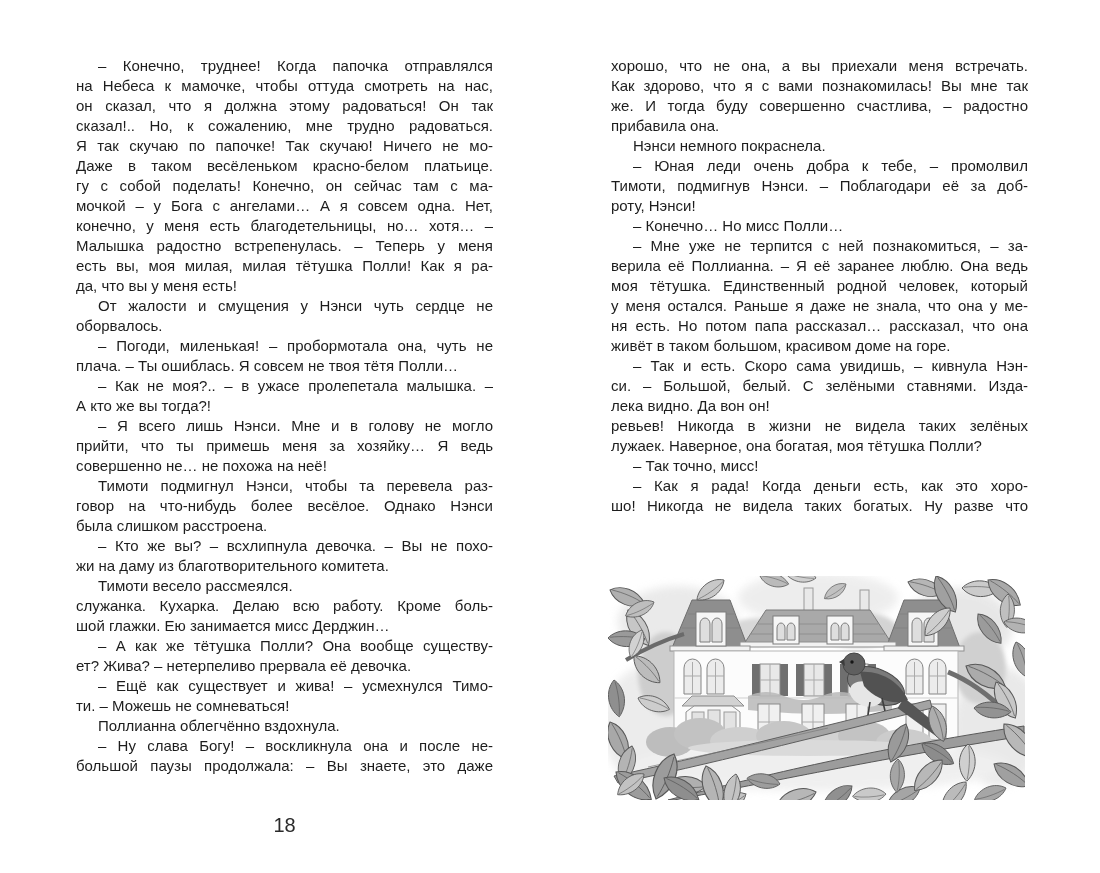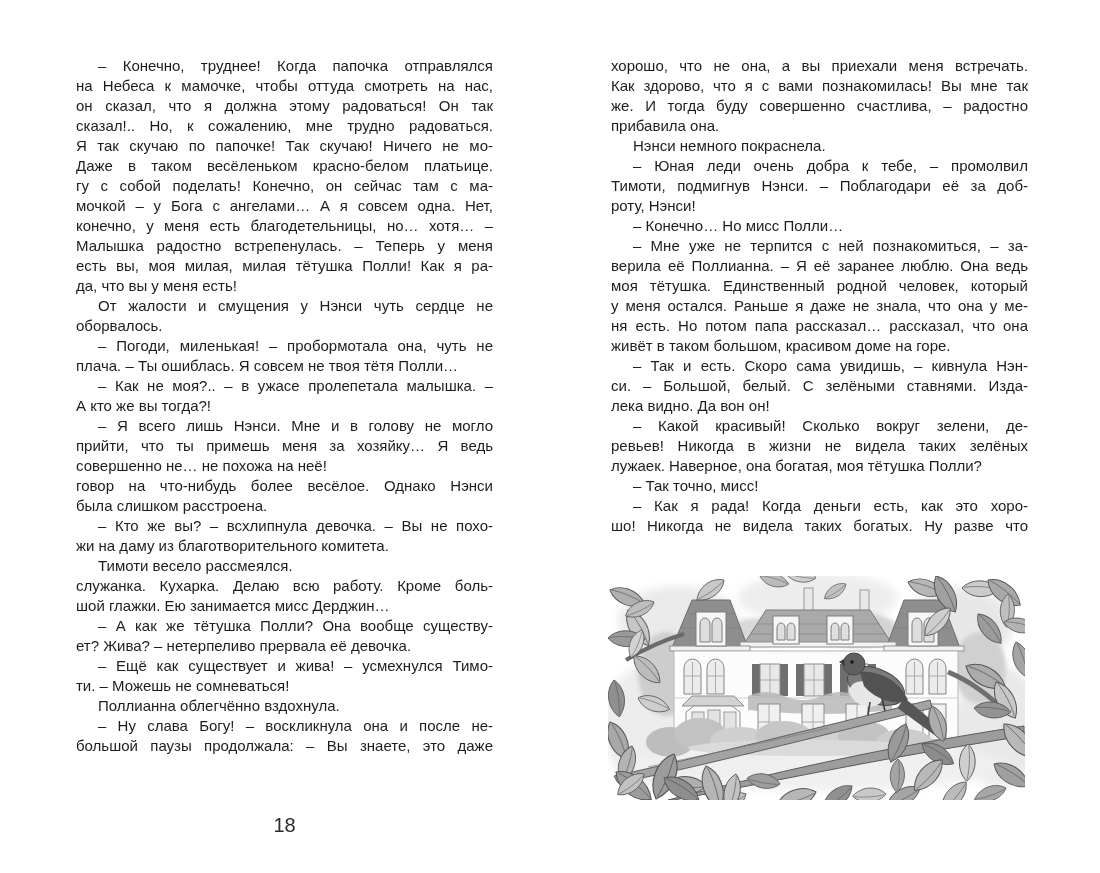--- a/index.html
+++ b/index.html
@@ -40,20 +40,21 @@
       <div class="line end">да, что вы у меня есть!</div>
       <div class="line ind">От жалости и смущения у Нэнси чуть сердце не</div>
       <div class="line end">оборвалось.</div>
       <div class="line ind">– Погоди, миленькая! – пробормотала она, чуть не</div>
       <div class="line end">плача. – Ты ошиблась. Я совсем не твоя тётя Полли…</div>
       <div class="line ind">– Как не моя?.. – в ужасе пролепетала малышка. –</div>
       <div class="line end">А кто же вы тогда?!</div>
       <div class="line ind">– Я всего лишь Нэнси. Мне и в голову не могло</div>
       <div class="line">прийти, что ты примешь меня за хозяйку… Я ведь</div>
       <div class="line end">совершенно не… не похожа на неё!</div>
+      <div class="line ind">Тимоти подмигнул Нэнси, чтобы та перевела раз-</div>
       <div class="line">говор на что-нибудь более весёлое. Однако Нэнси</div>
       <div class="line end">была слишком расстроена.</div>
       <div class="line ind">– Кто же вы? – всхлипнула девочка. – Вы не похо-</div>
       <div class="line end">жи на даму из благотворительного комитета.</div>
       <div class="line ind end">Тимоти весело рассмеялся.</div>
       <div class="line">служанка. Кухарка. Делаю всю работу. Кроме боль-</div>
       <div class="line end">шой глажки. Ею занимается мисс Дерджин…</div>
       <div class="line ind">– А как же тётушка Полли? Она вообще существу-</div>
       <div class="line end">ет? Жива? – нетерпеливо прервала её девочка.</div>
       <div class="line ind">– Ещё как существует и жива! – усмехнулся Тимо-</div>
@@ -75,21 +76,20 @@
       <div class="line ind end">– Конечно… Но мисс Полли…</div>
       <div class="line ind">– Мне уже не терпится с ней познакомиться, – за-</div>
       <div class="line">верила её Поллианна. – Я её заранее люблю. Она ведь</div>
       <div class="line">моя тётушка. Единственный родной человек, который</div>
       <div class="line">у меня остался. Раньше я даже не знала, что она у ме-</div>
       <div class="line">ня есть. Но потом папа рассказал… рассказал, что она</div>
       <div class="line end">живёт в таком большом, красивом доме на горе.</div>
       <div class="line ind">– Так и есть. Скоро сама увидишь, – кивнула Нэн-</div>
       <div class="line">си. – Большой, белый. С зелёными ставнями. Изда-</div>
       <div class="line end">лека видно. Да вон он!</div>
-      <div class="line ind">– Какой красивый! Сколько вокруг зелени, де-</div>
       <div class="line">ревьев! Никогда в жизни не видела таких зелёных</div>
       <div class="line end">лужаек. Наверное, она богатая, моя тётушка Полли?</div>
       <div class="line ind end">– Так точно, мисс!</div>
       <div class="line ind">– Как я рада! Когда деньги есть, как это хоро-</div>
       <div class="line">шо! Никогда не видела таких богатых. Ну разве что</div>
     </div>
 
   <div class="illustration">
     <svg width="417" height="224" viewBox="0 0 417 224" xmlns="http://www.w3.org/2000/svg">
       <defs>

